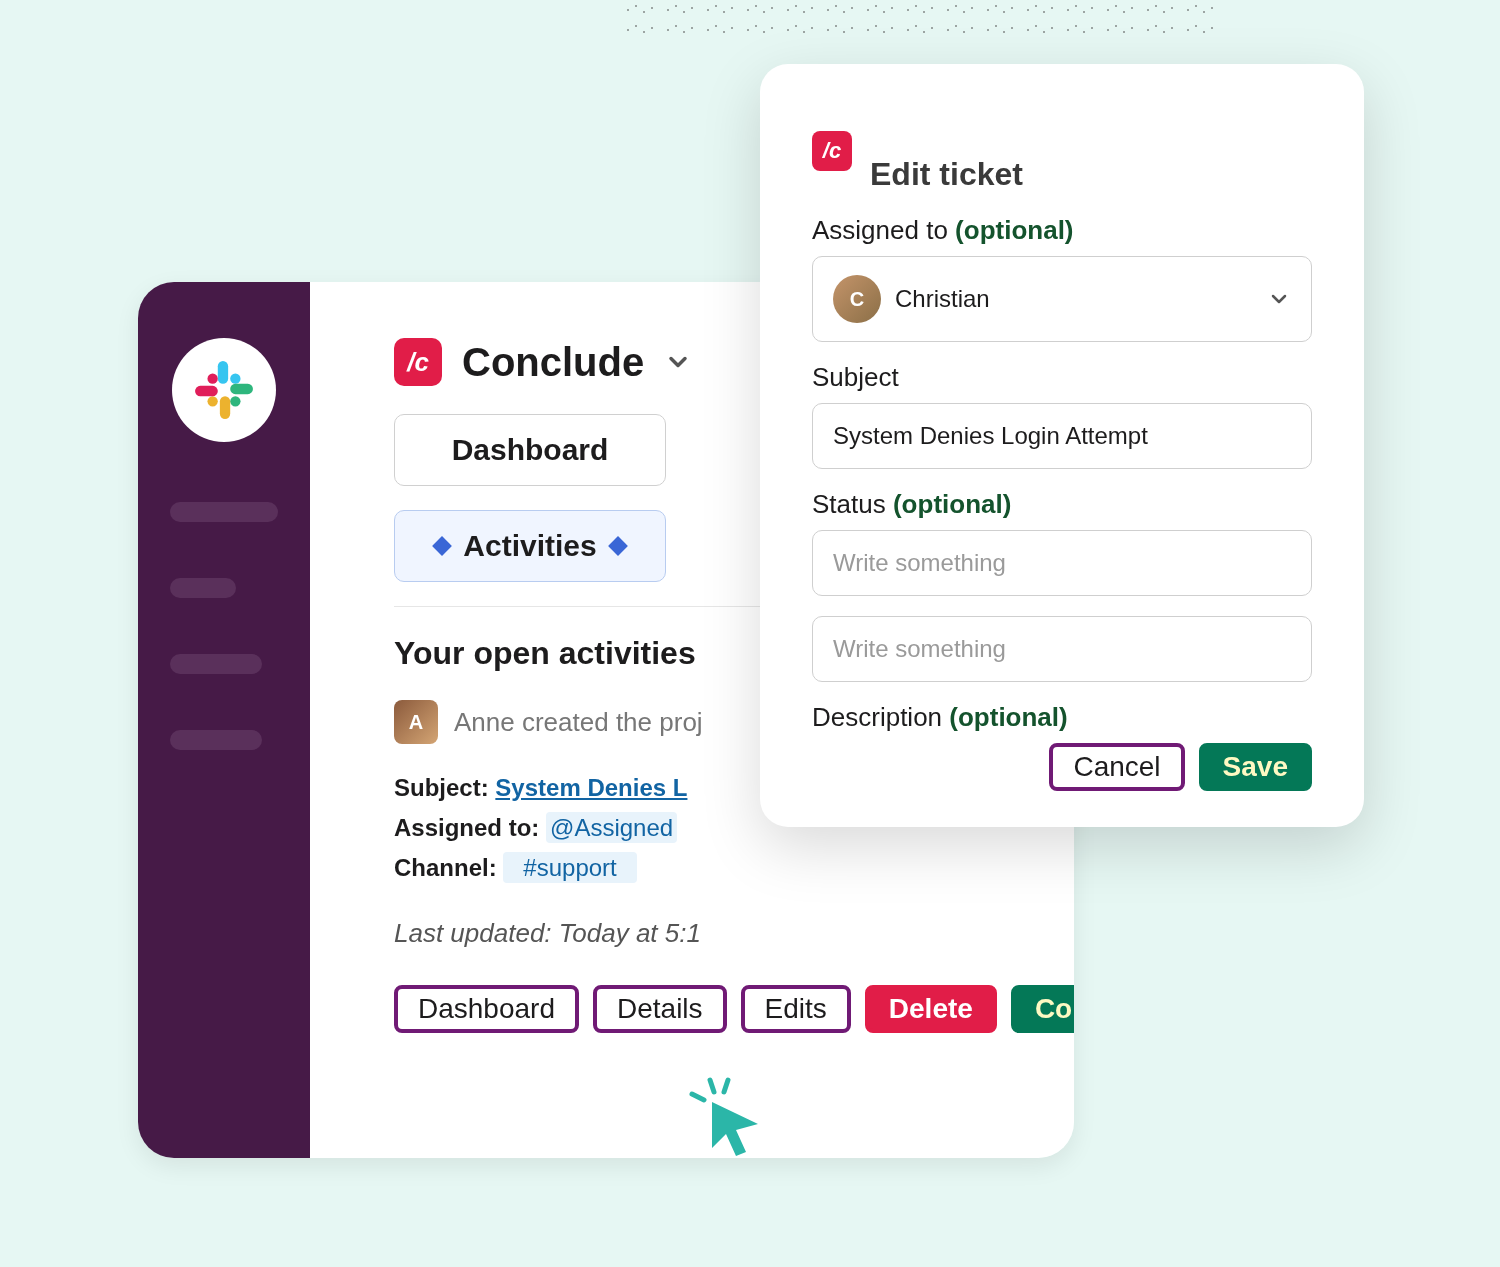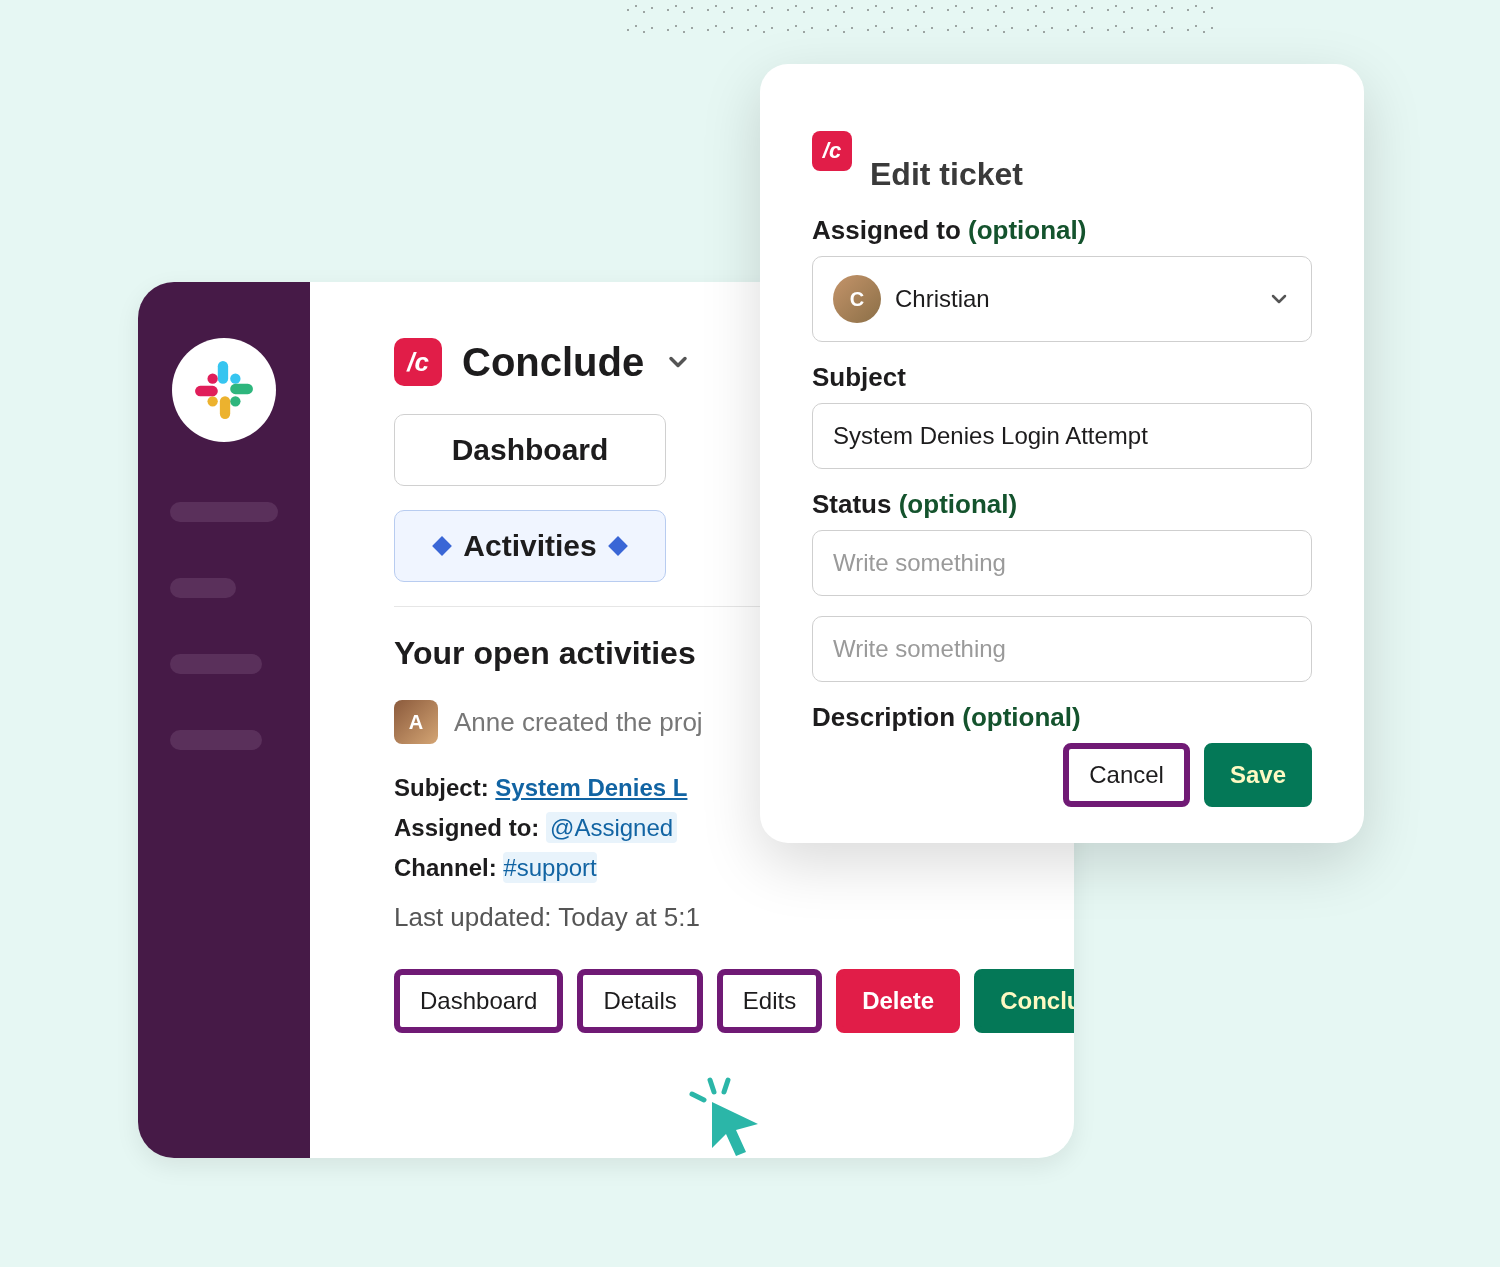--- a/index.html
+++ b/index.html
@@ -164,40 +164,41 @@
   .field-row .mention {
     color: #1264a3;
     background: #e8f3fb;
     padding: 2px 4px;
     border-radius: 4px;
     font-weight: 500;
   }
   .field-row .channel {
     color: #1264a3;
     background: #e8f3fb;
-    padding: 2px 0;
+    padding: 2px 20px;
     border-radius: 4px;
     font-weight: 500;
   }
   .updated {
     font-size: 26px;
+    font-style: italic;
     color: #555;
-    margin-top: 20px;
+    margin-top: 36px;
     margin-bottom: 36px;
   }
   .action-row {
     display: flex;
     gap: 14px;
   }
   .btn {
-    border: 6px solid #701a75;
+    border: 4px solid #701a75;
     background: #fff;
     border-radius: 8px;
-    padding: 12px 20px;
-    font-size: 24px;
+    padding: 4px 20px;
+    font-size: 28px;
     color: #1d1c1d;
     cursor: pointer;
   }
   .btn-danger {
     background: #e11d48;
     border-color: #e11d48;
     color: #fff;
     font-weight: 600;
   }
   .btn-success {
@@ -244,21 +245,21 @@
     font-weight: 700;
     color: #3a3a3a;
     margin-top: 48px;
   }
   .form-label {
     font-size: 26px;
     color: #1d1c1d;
     margin-bottom: 10px;
     display: block;
   }
-  .form-label .bold { font-weight: 700; }
+  .form-label .bold { font-weight: 400; }
   .form-label .opt { font-weight: 700; color: #14532d; }
   .form-control {
     width: 100%;
     border: 1px solid #cfcfcf;
     border-radius: 10px;
     padding: 18px 20px;
     font-size: 24px;
     color: #1d1c1d;
     background: #fff;
     margin-bottom: 20px;

